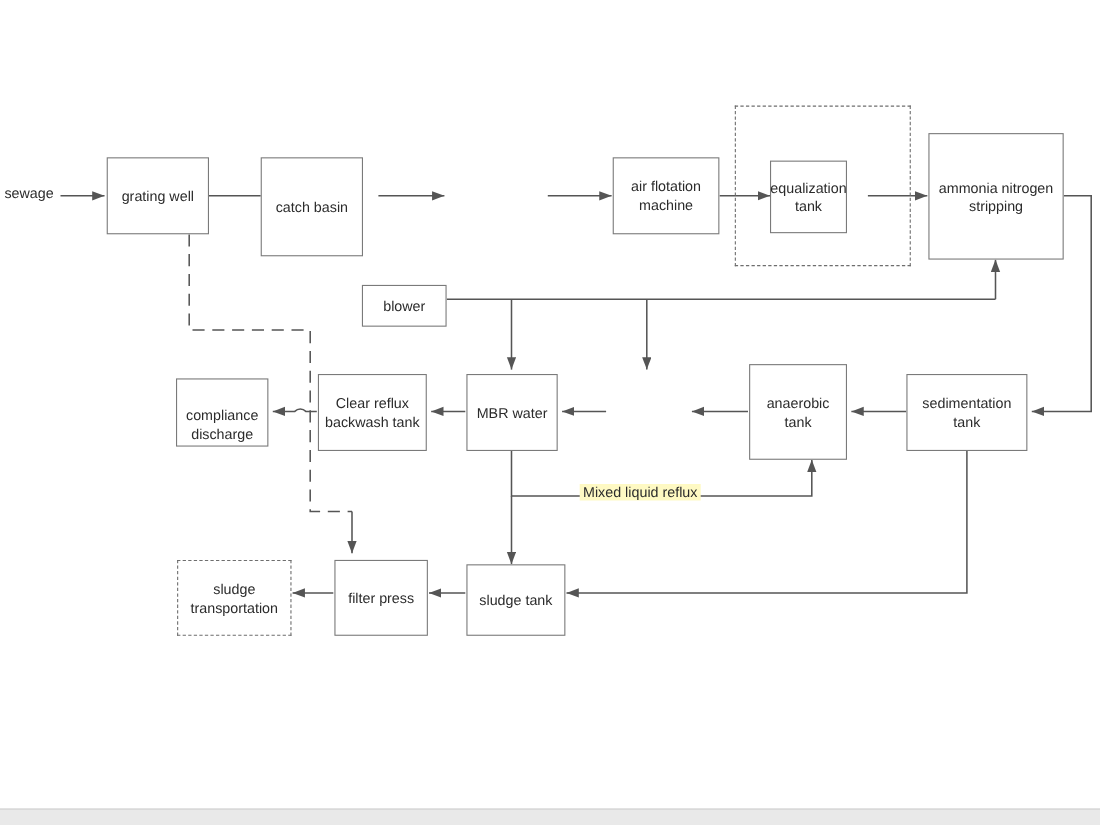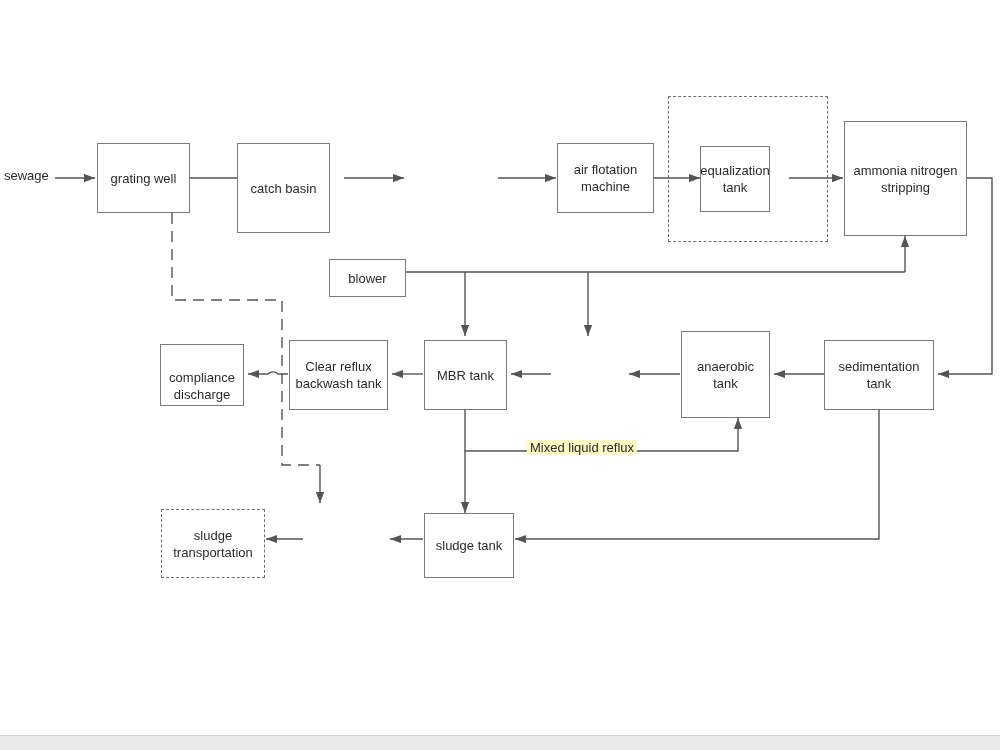--- a/index.html
+++ b/index.html
@@ -151,35 +151,38 @@
   <div class="node" style="left:824px;top:340px;width:110px;height:70px;">
     <span>sedimentation tank</span>
   </div>
 
   <div class="node" style="left:681px;top:331px;width:89px;height:87px;">
     <span>anaerobic tank</span>
   </div>
 
 
   <div class="node" style="left:424px;top:340px;width:83px;height:70px;">
-    <span>MBR tank</span>
+    <span>MBR water</span>
   </div>
 
   <div class="node" style="left:289px;top:340px;width:99px;height:70px;">
     <span>Clear reflux backwash tank</span>
   </div>
 
   <div class="node" style="left:160px;top:344px;width:84px;height:62px;align-items:flex-end;">
     <span>compliance discharge</span>
   </div>
 
   <div class="node" style="left:424px;top:513px;width:90px;height:65px;">
     <span>sludge tank</span>
   </div>
 
+  <div class="node" style="left:304px;top:509px;width:85px;height:69px;">
+    <span>filter press</span>
+  </div>
 
   <div class="node dashed" style="left:161px;top:509px;width:104px;height:69px;">
     <span>sludge transportation</span>
   </div>
 
   <div class="edge-label" style="left:527px;top:440px;">Mixed liquid reflux</div>
 
 </div>
 
 <div id="bottom-band"></div>

